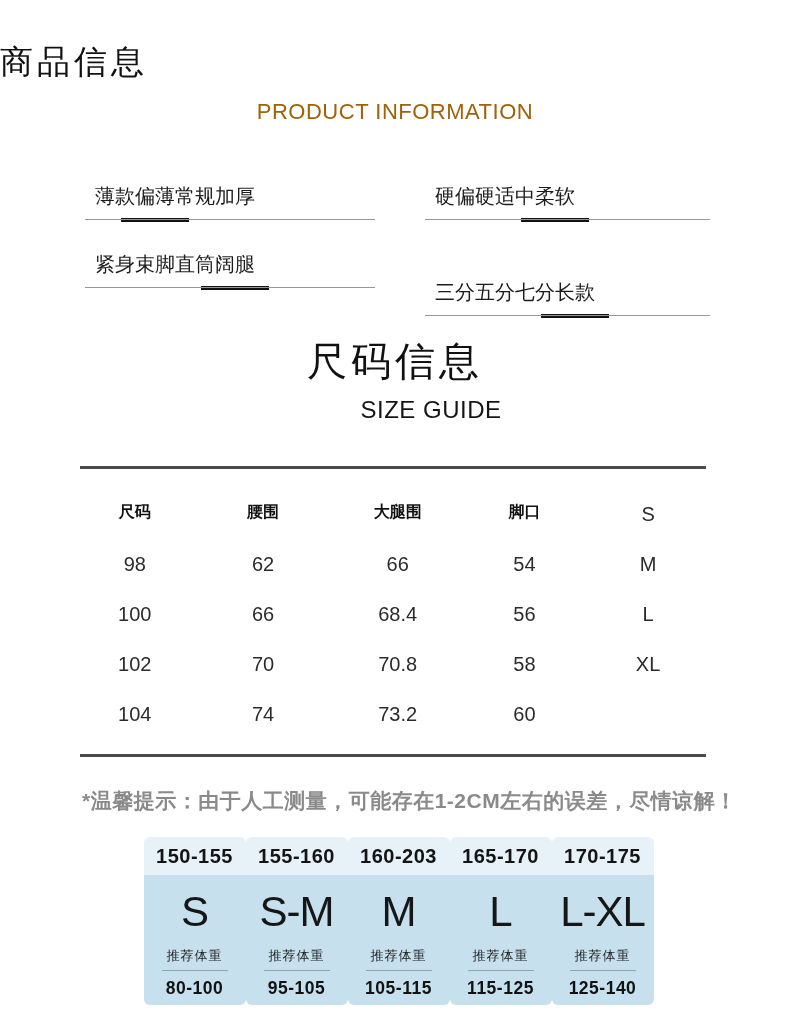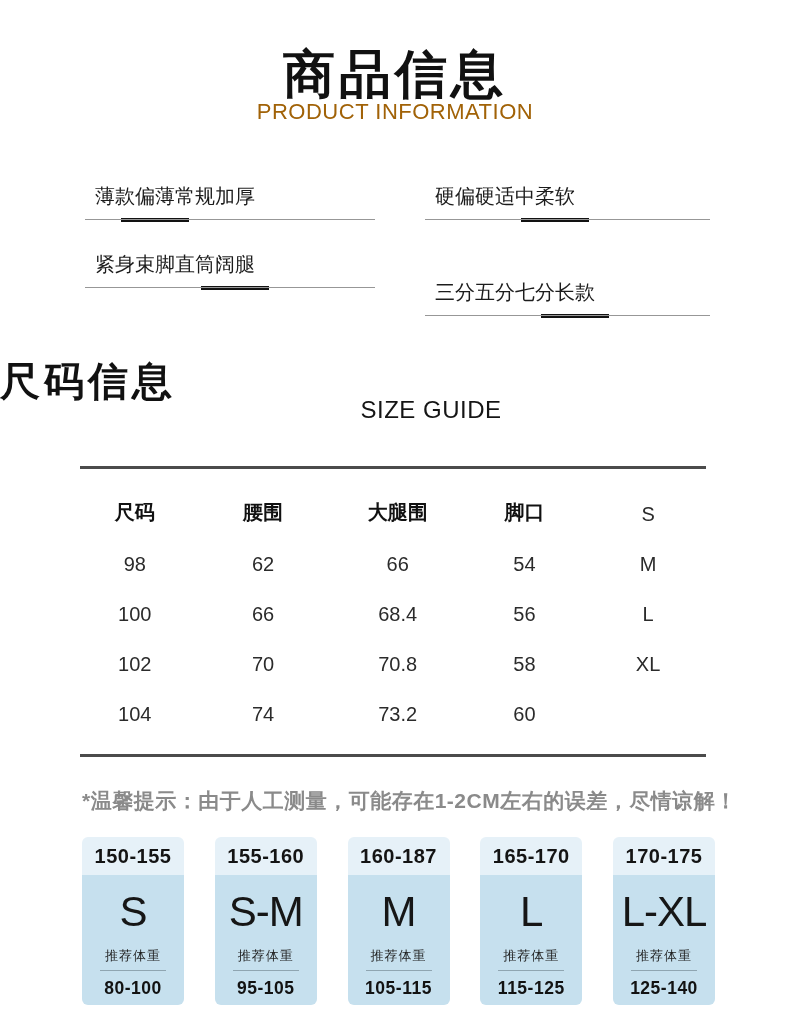--- a/index.html
+++ b/index.html
@@ -10,31 +10,31 @@
     margin:0 auto;
     background:#ffffff;
     font-family:"Liberation Sans","DejaVu Sans",sans-serif;
     color:#1a1a1a;
     overflow:hidden;
   }
 
   
   .main-title {
     position:absolute; left:0; top:40px; width:100%;
-    text-align:center; font-size:52px; font-weight:bold; letter-spacing:4px;
+    text-align:left; font-size:33px; font-weight:normal; letter-spacing:4px;
     color:#111;
   }
   .main-subtitle {
     position:absolute; left:0; top:99px; width:100%;
     text-align:center; font-size:22px; font-weight:400; letter-spacing:0.5px;
     color:#a16207;
   }
   .section-title {
-    position:absolute; left:0; top:354px; width:100%;
-    text-align:left; font-size:40px; font-weight:bold; letter-spacing:4px;
+    position:absolute; left:0; top:334px; width:100%;
+    text-align:center; font-size:40px; font-weight:normal; letter-spacing:4px;
     color:#111;
   }
   .section-subtitle {
     position:absolute; left:0; top:396px; width:100%;
     text-align:center; font-size:24px; font-weight:400; letter-spacing:0.5px;
     color:#151515;
     margin-left:36px;
   }
 
   
@@ -65,33 +65,33 @@
     position:absolute; left:80px; top:466px; width:626px;
     border-top:3px solid #4b4b4b; border-bottom:3px solid #4b4b4b;
     padding:20px 0 15px;
     display:grid;
     grid-template-columns:17.5% 23.5% 19.5% 21% 18.5%;
   }
   .size-table .cell {
     display:flex; align-items:center; justify-content:center;
     text-align:center;
   }
-  .size-table .th { height:46px; font-size:20px; font-weight:bold; color:#111; }
+  .size-table .th { height:46px; font-size:16px; font-weight:bold; color:#111; }
   .size-table .td { height:50px; font-size:20px; font-weight:400; color:#2b2b2b; }
 
   
   .note {
     position:absolute; left:82px; top:787px;
     font-size:21px; font-weight:bold; color:#8a8a8a; letter-spacing:0.5px;
   }
 
   
   .cards {
     position:absolute; left:82px; top:837px; width:633px; height:168px;
-    display:flex; justify-content:space-between;gap:8px;
+    display:flex; justify-content:center;
   }
   .card {
     width:102px; height:168px; border-radius:6px; overflow:hidden;
     display:flex; flex-direction:column;
   }
   .card-header {
     height:38px; flex:0 0 38px; background:#e6f1f8;
     display:flex; align-items:center; justify-content:center;
     font-size:20px; font-weight:bold; color:#141414; letter-spacing:0.5px;
   }
@@ -200,21 +200,21 @@
     <div class="card">
       <div class="card-header">155-160</div>
       <div class="card-body">
         <div class="card-size">S-M</div>
         <div class="card-weight-label">推荐体重</div>
         <div class="card-weight">95-105</div>
       </div>
     </div>
 
     <div class="card">
-      <div class="card-header">160-187</div>
+      <div class="card-header">160-203</div>
       <div class="card-body">
         <div class="card-size">M</div>
         <div class="card-weight-label">推荐体重</div>
         <div class="card-weight">105-115</div>
       </div>
     </div>
 
     <div class="card">
       <div class="card-header">165-170</div>
       <div class="card-body">

